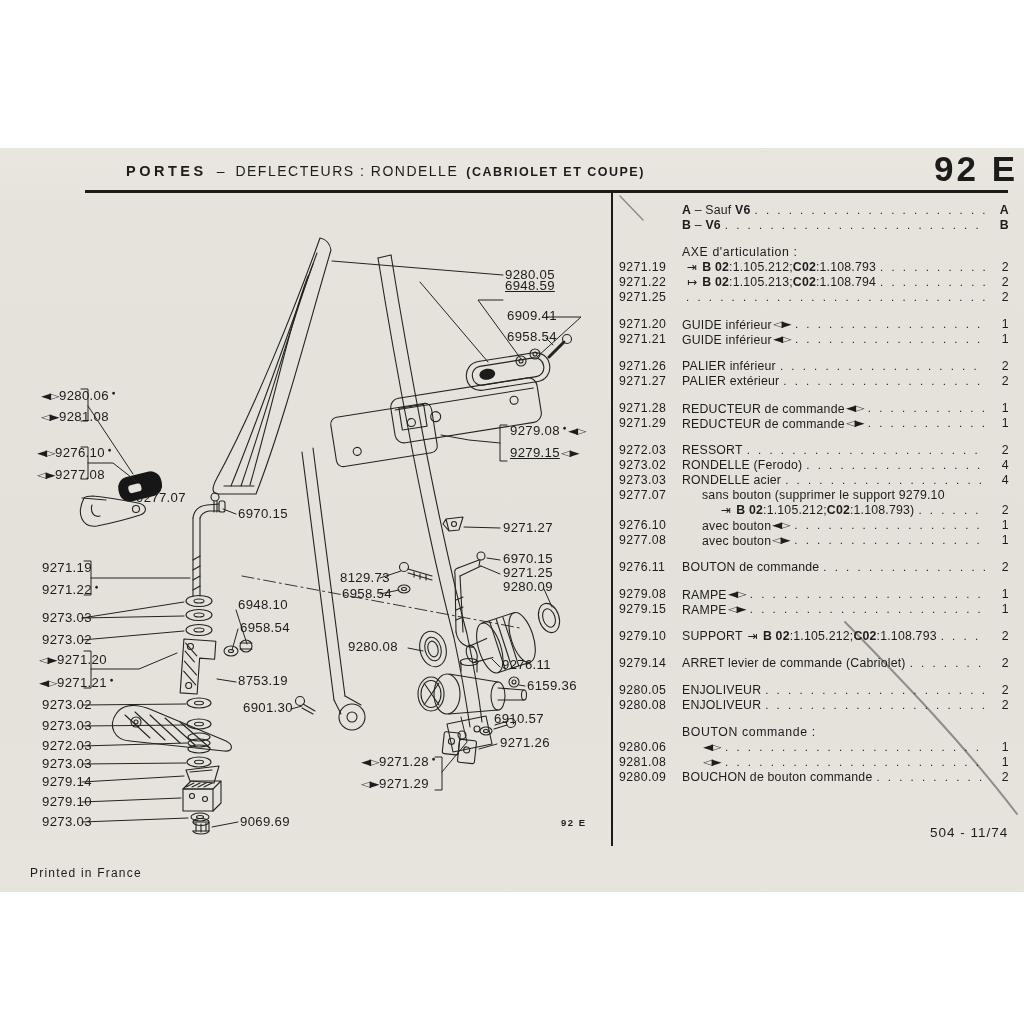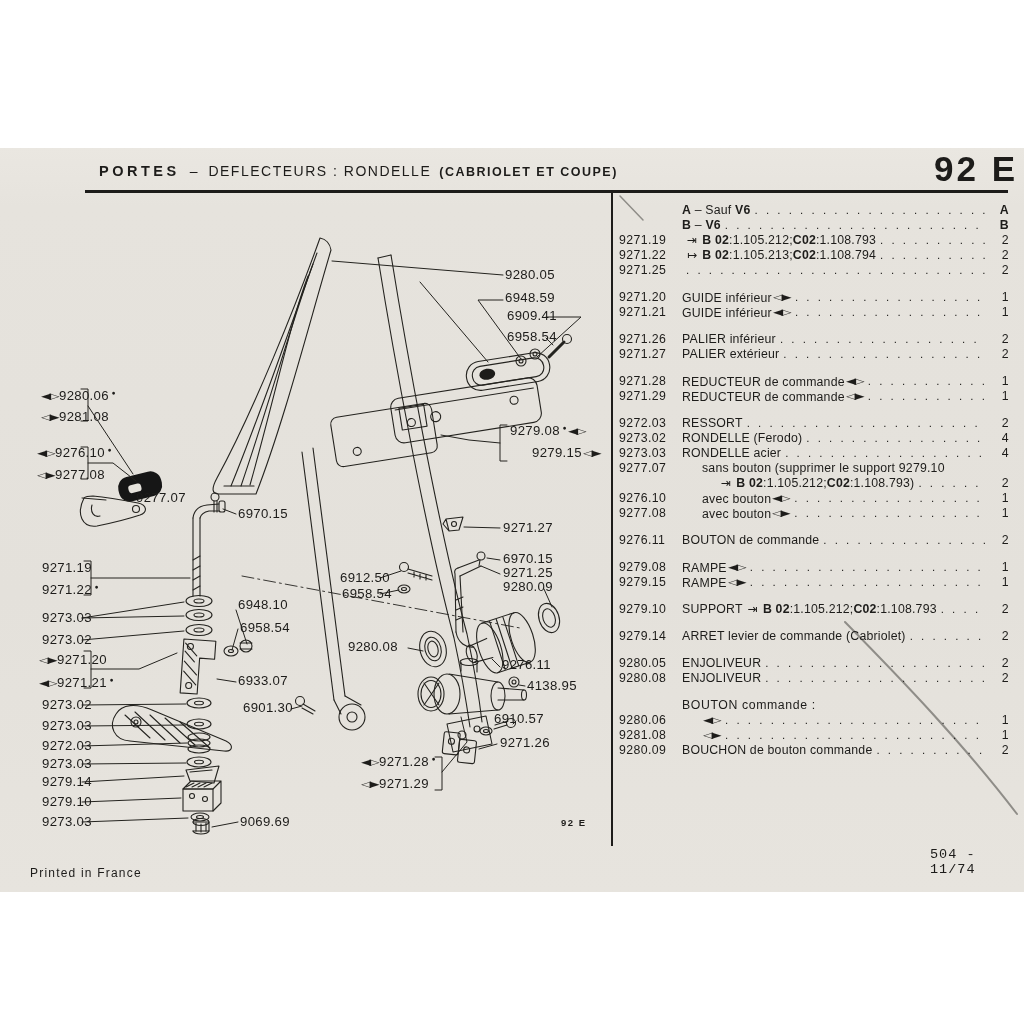--- a/index.html
+++ b/index.html
@@ -2,29 +2,29 @@
 <html><head>
 <meta charset="utf-8">
 <style>
   html,body{margin:0;padding:0;background:#ffffff;}
   body{width:1024px;height:1024px;position:relative;overflow:hidden;
        font-family:"Liberation Sans","DejaVu Sans",sans-serif;color:#1d1c1a;}
   .paper{position:absolute;left:0;top:148px;width:1024px;height:744px;
          background:#e6e3dd;
          background-image:linear-gradient(180deg,#eae7e1 0%,#e6e3dd 8%,#e4e1db 60%,#e7e4de 100%);}
   .hdr{position:absolute;top:163px;left:99px;white-space:nowrap;font-size:14px;letter-spacing:1px;}
-  .hdr .sec{font-weight:bold;letter-spacing:3.5px;font-size:14.5px;}
+  .hdr .sec{font-weight:bold;letter-spacing:3.5px;font-size:14.5px;margin-left:27px;}
   .hdr .dash{margin:0 10px;}
   .hdr .ttl{letter-spacing:1.5px;}
   .hdr .sub{font-weight:bold;font-size:12.5px;letter-spacing:1.5px;margin-left:8px;}
   .pagecode{position:absolute;top:149px;left:934px;font-size:35px;font-weight:600;letter-spacing:3px;}
   .rule{position:absolute;top:190px;left:85px;width:923px;height:3px;background:#1d1c1a;}
   .vdiv{position:absolute;top:193px;left:611px;width:2.4px;height:653px;background:#1d1c1a;}
   .footer-l{position:absolute;top:866px;left:30px;font-size:12px;letter-spacing:1.2px;}
-  .footer-r{position:absolute;top:847px;left:930px;font-size:13.5px;letter-spacing:1px;font-family:Liberation Mono, monospace;}
+  .footer-r{position:absolute;top:825px;left:930px;font-size:13.5px;letter-spacing:1px;}
   
   .plist{position:absolute;left:619px;top:203px;width:390px;font-size:12.3px;}
   .prow{display:flex;align-items:center;height:15px;line-height:15px;white-space:nowrap;}
   .prow.gap{margin-top:12px;}
   .pnum{width:63px;flex:none;letter-spacing:0.4px;}
   .pdesc{flex:none;letter-spacing:0.2px;}
   .ind1 .pdesc{padding-left:20px;}
   .ind2 .pdesc{padding-left:34px;}
   .leader{flex:1 1 auto;overflow:hidden;white-space:nowrap;margin:0 4px;letter-spacing:2.5px;font-size:11.5px;}
   .pqty{width:20px;flex:none;text-align:right;letter-spacing:0.4px;}
@@ -295,57 +295,61 @@
     <span class="dlabel" style="left: 42px; top: 718px;">9273.03</span>
     <span class="dlabel" style="left: 42px; top: 738px;">9272.03</span>
     <span class="dlabel" style="left: 42px; top: 756px;">9273.03</span>
     <span class="dlabel" style="left: 42px; top: 774px;">9279.14</span>
     <span class="dlabel" style="left: 42px; top: 794px;">9279.10</span>
     <span class="dlabel" style="left: 42px; top: 814px;">9273.03</span>
     <span class="dlabel" style="left: 240px; top: 814px;">9069.69</span>
     <span class="dlabel" style="left: 238px; top: 506px;">6970.15</span>
     <span class="dlabel" style="left: 238px; top: 597px;">6948.10</span>
     <span class="dlabel" style="left: 240px; top: 620px;">6958.54</span>
-    <span class="dlabel" style="left: 238px; top: 673px;">6933.07</span>
+    <span class="dlabel" style="left: 238px; top: 673px;">8753.19</span>
     <span class="dlabel" style="left: 243px; top: 700px;">6901.30</span>
-    <span class="dlabel" style="left: 340px; top: 570px;">6912.50</span>
+    <span class="dlabel" style="left: 340px; top: 570px;">8129.73</span>
     <span class="dlabel" style="left: 342px; top: 586px;">6958.54</span>
     <span class="dlabel" style="left: 348px; top: 639px;">9280.08</span>
     <span class="dlabel" style="left: 505px; top: 267px;">9280.05</span>
-    <span class="dlabel" style="left: 505px; top: 290px;">6948.59</span>
+    <span class="dlabel" style="left: 505px; top: 278px; text-decoration: underline;">6948.59</span>
     <span class="dlabel" style="left: 507px; top: 308px;">6909.41</span>
     <span class="dlabel" style="left: 507px; top: 329px;">6958.54</span>
     <span class="dlabel" style="left: 510px; top: 423px;">9279.08<span class="dot">●</span><span class="dir">◀▷</span></span>
-    <span class="dlabel" style="left: 532px; top: 445px;">9279.15<span class="dir">◁▶</span></span>
+    <span class="dlabel" style="left: 510px; top: 445px; text-decoration: underline;">9279.15<span class="dir">◁▶</span></span>
     <span class="dlabel" style="left: 503px; top: 520px;">9271.27</span>
     <span class="dlabel" style="left: 503px; top: 551px;">6970.15</span>
     <span class="dlabel" style="left: 503px; top: 565px;">9271.25</span>
     <span class="dlabel" style="left: 503px; top: 579px;">9280.09</span>
     <span class="dlabel" style="left: 502px; top: 657px;">9276.11</span>
-    <span class="dlabel" style="left: 527px; top: 678px;">4138.95</span>
+    <span class="dlabel" style="left: 527px; top: 678px;">6159.36</span>
     <span class="dlabel" style="left: 494px; top: 711px;">6910.57</span>
     <span class="dlabel" style="left: 500px; top: 735px;">9271.26</span>
     <span class="dlabel" style="left: 360px; top: 754px;"><span class="dir">◀▷</span>9271.28<span class="dot">●</span></span>
     <span class="dlabel" style="left: 360px; top: 776px;"><span class="dir">◁▶</span>9271.29</span>
     <span class="dlabel small" style="left: 561px; top: 817px;">92 E</span>
   </div>
 
 <div class="plist" id="plist">
     <div class="prow legend">
       <span class="pnum"></span>
       <span class="pdesc"><span class="lbl">A</span> – Sauf <span class="em">V6</span></span>
       <span class="leader">. . . . . . . . . . . . . . . . . . . . . . . . . . . . . . . . . . . . . . . . . . . . . . . . . . . . . . . . . . . . . . . . . . . . . . . . . . . . . . . . </span>
       <span class="pqty letter">A</span>
     </div>
     <div class="prow legend">
       <span class="pnum"></span>
       <span class="pdesc"><span class="lbl">B</span> – <span class="em">V6</span></span>
       <span class="leader">. . . . . . . . . . . . . . . . . . . . . . . . . . . . . . . . . . . . . . . . . . . . . . . . . . . . . . . . . . . . . . . . . . . . . . . . . . . . . . . . </span>
       <span class="pqty letter">B</span>
     </div>
+    <div class="prow gap section">
+      <span class="pnum"></span>
+      <span class="pdesc">AXE d'articulation :</span>
+    </div>
     <div class="prow">
       <span class="pnum">9271.19</span>
       <span class="pdesc"><span class="bararrow">⇥</span><span class="refsb">B 02</span><span class="refs">:1.105.212;</span><span class="refsb">C02</span><span class="refs">:1.108.793</span></span>
       <span class="leader">. . . . . . . . . . . . . . . . . . . . . . . . . . . . . . . . . . . . . . . . . . . . . . . . . . . . . . . . . . . . . . . . . . . . . . . . . . . . . . . . </span>
       <span class="pqty">2</span>
     </div>
     <div class="prow">
       <span class="pnum">9271.22</span>
       <span class="pdesc"><span class="bararrow">↦</span><span class="refsb">B 02</span><span class="refs">:1.105.213;</span><span class="refsb">C02</span><span class="refs">:1.108.794</span></span>
       <span class="leader">. . . . . . . . . . . . . . . . . . . . . . . . . . . . . . . . . . . . . . . . . . . . . . . . . . . . . . . . . . . . . . . . . . . . . . . . . . . . . . . . </span>

